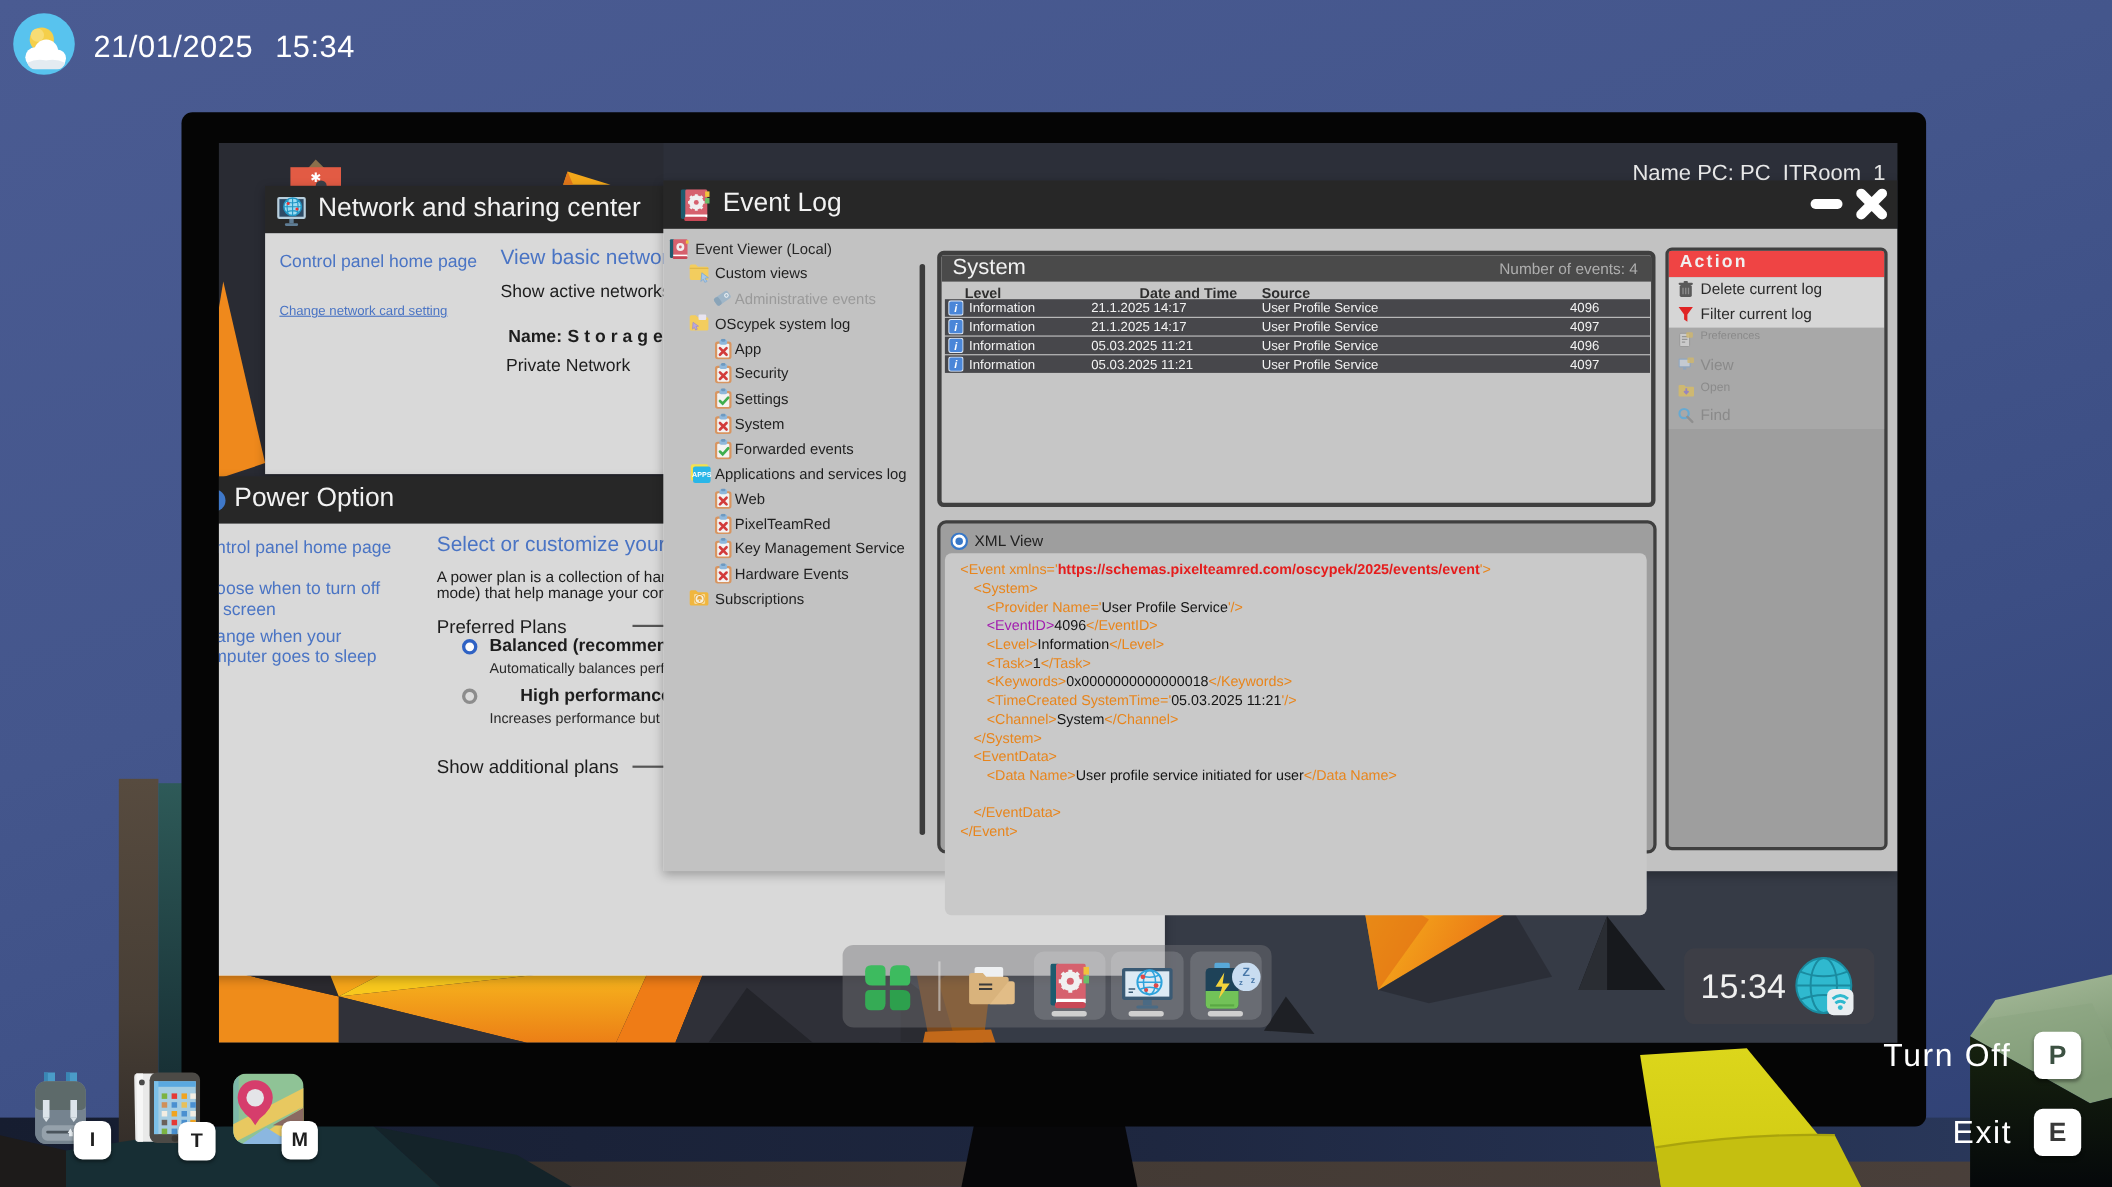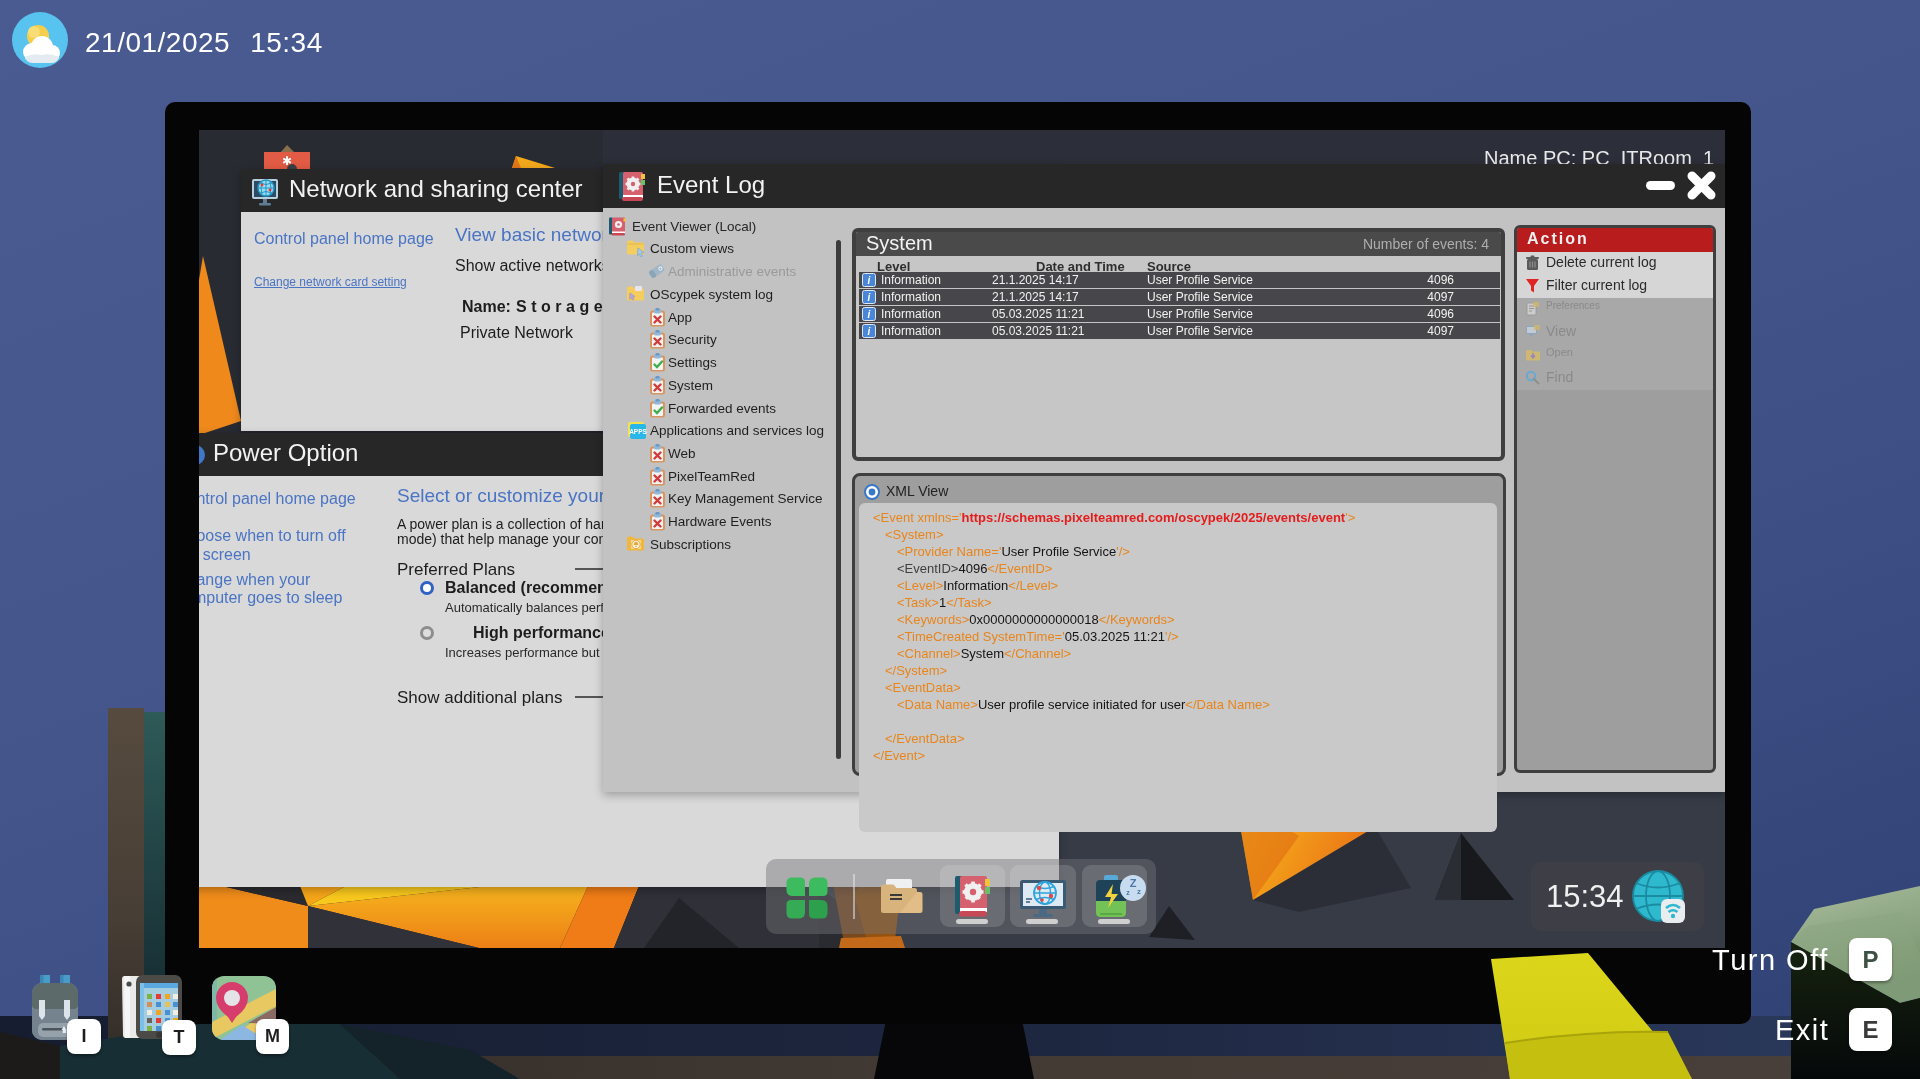--- a/index.html
+++ b/index.html
@@ -413,37 +413,37 @@
         <div class="abs" style="left:249px;top:265px;width:654px;height:303px;background:#9e9e9e;border:3px solid #3f3f3f;border-radius:8px;">
           <svg class="abs" style="left:9px;top:8px" width="16" height="16" viewBox="0 0 16 16">
             <circle cx="8" cy="8" r="7" fill="#fff" stroke="#3878c8" stroke-width="2"></circle>
             <circle cx="8" cy="8" r="3.4" fill="#3878c8"></circle>
           </svg>
           <div class="abs" style="left:31px;top:7px;font-size:14px;color:#222;">XML View</div>
           <div class="abs" style="left:4px;top:27px;width:638px;height:329px;background:#c9c9c9;border-radius:6px;" id="xml">
               <div class="abs" style="left:14px;top:7px;font-size:13px;"><span style="color:#e8851c">&lt;Event xmlns=</span><span style="color:#e8851c">'</span><span style="color:#e51c1c;font-weight:bold">https://schemas.pixelteamred.com/oscypek/2025/events/event</span><span style="color:#e8851c">'</span><span style="color:#e8851c">&gt;</span></div>
               <div class="abs" style="left:26px;top:24px;font-size:13px;"><span style="color:#e8851c">&lt;System&gt;</span></div>
               <div class="abs" style="left:38px;top:41px;font-size:13px;"><span style="color:#e8851c">&lt;Provider Name=</span><span style="color:#e8851c">'</span><span style="color:#141414">User Profile Service</span><span style="color:#e8851c">'/&gt;</span></div>
-              <div class="abs" style="left:38px;top:58px;font-size:13px;"><span style="color:#404040">&lt;EventID&gt;</span><span style="color:#141414">4096</span><span style="color:#e8851c">&lt;/EventID&gt;</span></div>
+              <div class="abs" style="left:38px;top:58px;font-size:13px;"><span style="color:#a21caf">&lt;EventID&gt;</span><span style="color:#141414">4096</span><span style="color:#e8851c">&lt;/EventID&gt;</span></div>
               <div class="abs" style="left:38px;top:75px;font-size:13px;"><span style="color:#e8851c">&lt;Level&gt;</span><span style="color:#141414">Information</span><span style="color:#e8851c">&lt;/Level&gt;</span></div>
               <div class="abs" style="left:38px;top:92px;font-size:13px;"><span style="color:#e8851c">&lt;Task&gt;</span><span style="color:#141414">1</span><span style="color:#e8851c">&lt;/Task&gt;</span></div>
               <div class="abs" style="left:38px;top:109px;font-size:13px;"><span style="color:#e8851c">&lt;Keywords&gt;</span><span style="color:#141414">0x0000000000000018</span><span style="color:#e8851c">&lt;/Keywords&gt;</span></div>
               <div class="abs" style="left:38px;top:126px;font-size:13px;"><span style="color:#e8851c">&lt;TimeCreated SystemTime=</span><span style="color:#e8851c">'</span><span style="color:#141414">05.03.2025 11:21</span><span style="color:#e8851c">'/&gt;</span></div>
               <div class="abs" style="left:38px;top:143px;font-size:13px;"><span style="color:#e8851c">&lt;Channel&gt;</span><span style="color:#141414">System</span><span style="color:#e8851c">&lt;/Channel&gt;</span></div>
               <div class="abs" style="left:26px;top:160px;font-size:13px;"><span style="color:#e8851c">&lt;/System&gt;</span></div>
               <div class="abs" style="left:26px;top:177px;font-size:13px;"><span style="color:#e8851c">&lt;EventData&gt;</span></div>
               <div class="abs" style="left:38px;top:194px;font-size:13px;"><span style="color:#e8851c">&lt;Data Name&gt;</span><span style="color:#141414">User profile service initiated for user</span><span style="color:#e8851c">&lt;/Data Name&gt;</span></div>
               <div class="abs" style="left:38px;top:211px;font-size:13px;"></div>
               <div class="abs" style="left:26px;top:228px;font-size:13px;"><span style="color:#e8851c">&lt;/EventData&gt;</span></div>
               <div class="abs" style="left:14px;top:245px;font-size:13px;"><span style="color:#e8851c">&lt;/Event&gt;</span></div>
             </div>
         </div>
 
         <div class="abs" style="left:911px;top:17px;width:202px;height:548px;background:#9e9e9e;border:3px solid #3f3f3f;border-radius:6px;overflow:hidden;" id="action">
-          <div class="abs" style="left:0;top:0;right:0;height:24px;background:#b91c1c;">
+          <div class="abs" style="left:0;top:0;right:0;height:24px;background:#ef4444;">
             <span class="abs" style="left:10px;top:2px;font-size:16px;font-weight:bold;letter-spacing:2px;color:#f0f0f0;">Action</span>
           </div>
           <div class="abs" style="left:0;top:24px;right:0;height:46px;background:#d6d6d6;"></div>
           <div class="abs" style="left:0;top:70px;right:0;height:92px;background:#a8a8a8;"></div>
           <div id="actitems">
               <div class="abs" style="left:8px;top:27px;"><svg width="15" height="16" viewBox="0 0 15 16">
                   <rect x="2" y="4" width="11" height="11" rx="1.5" fill="#5a5a5a"></rect>
                   <rect x="1" y="2" width="13" height="2" rx="1" fill="#5a5a5a"></rect>
                   <rect x="5.5" y="0.5" width="4" height="2" rx="1" fill="#5a5a5a"></rect>
                   <path d="M5,6.5 v6 M7.5,6.5 v6 M10,6.5 v6" stroke="#8e8e8e" stroke-width="1.2"></path>

